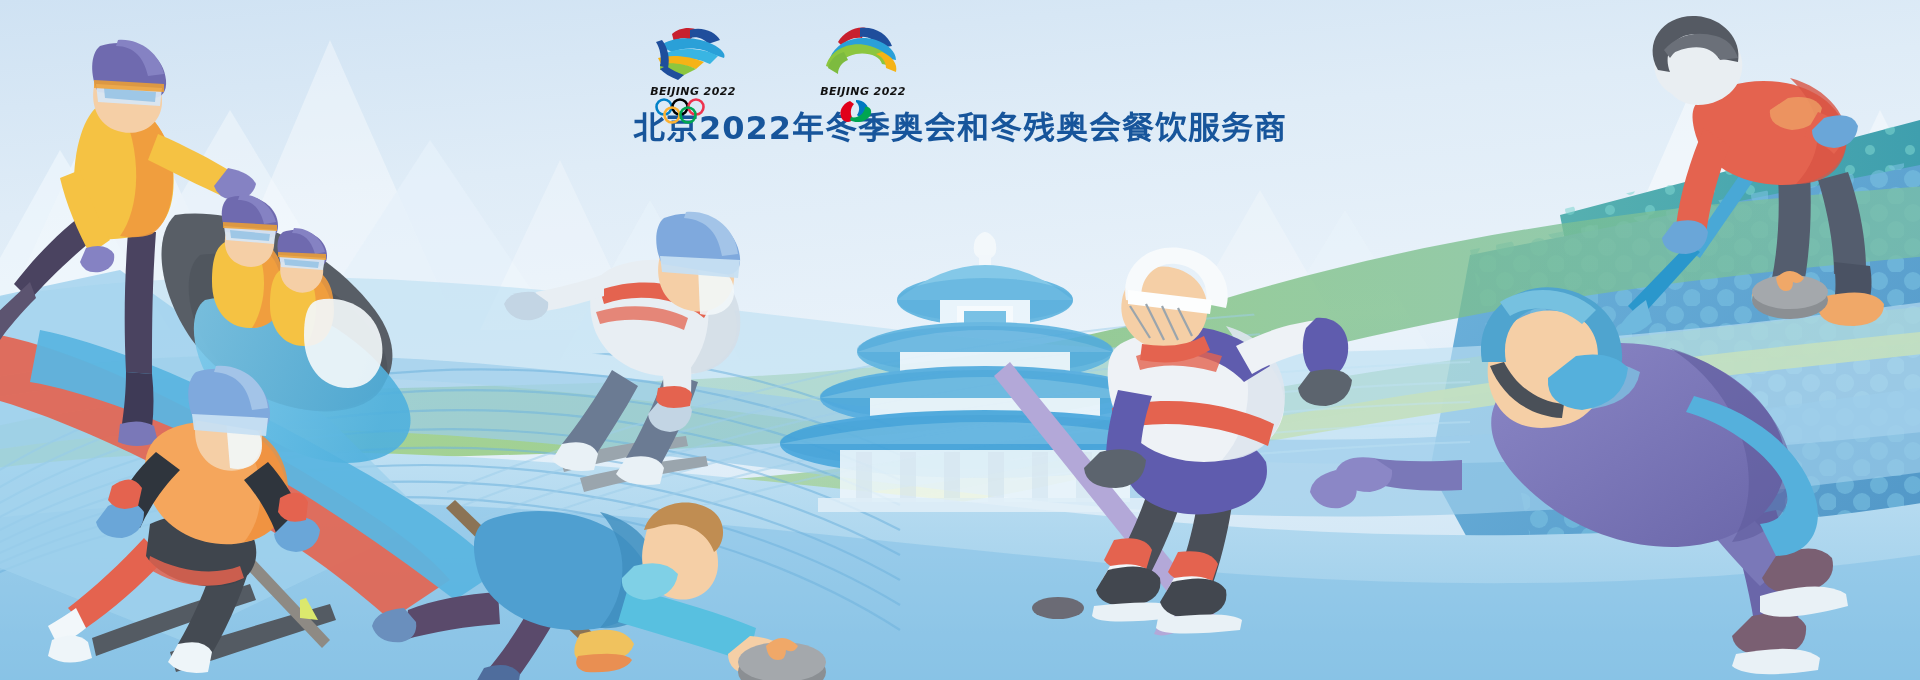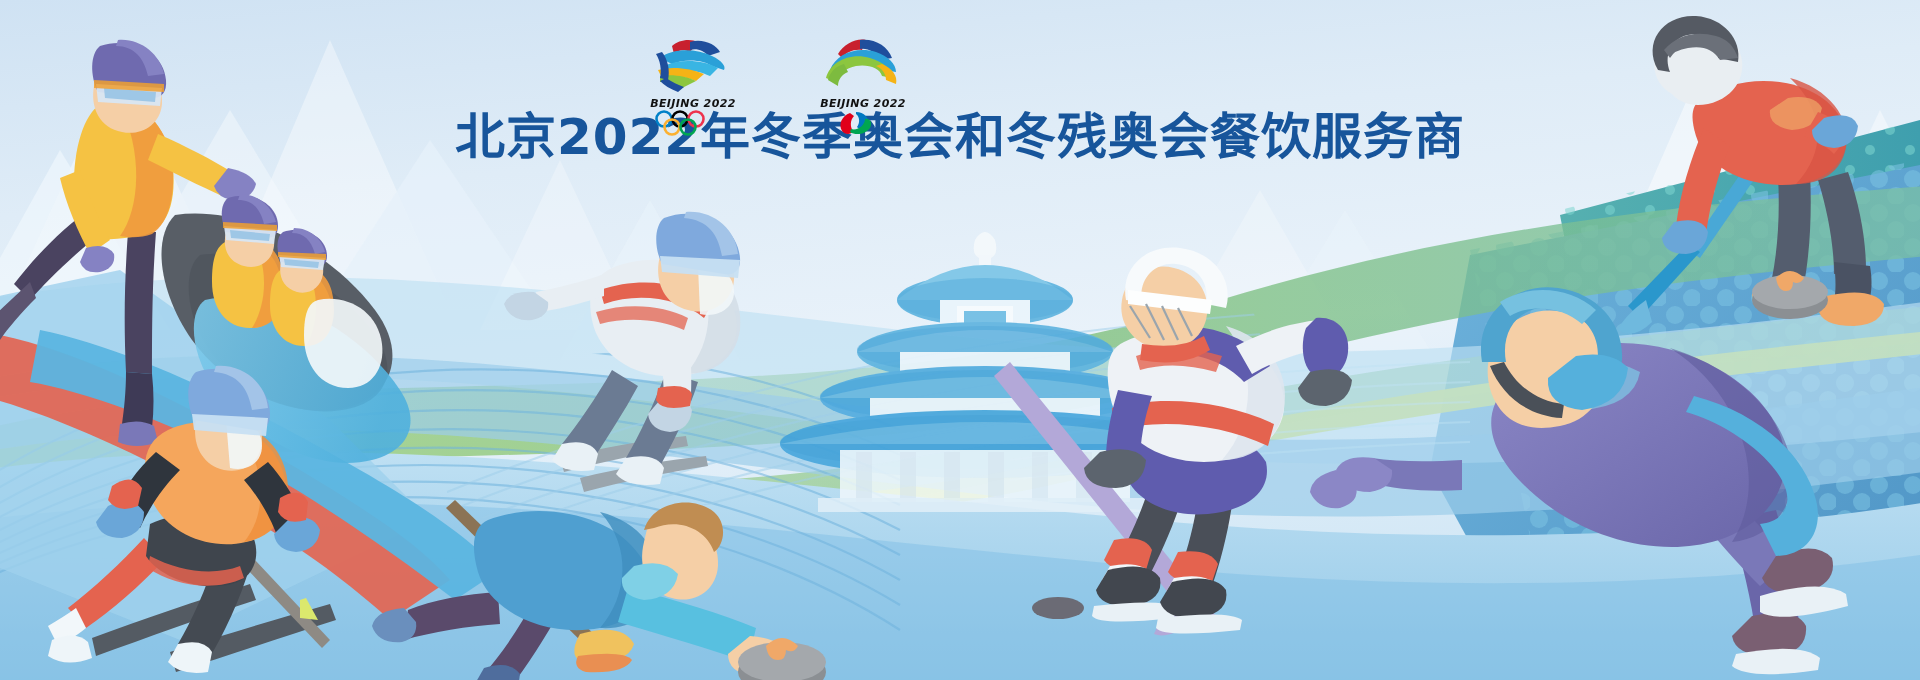--- a/index.html
+++ b/index.html
@@ -16,30 +16,30 @@
   svg.full{position:absolute;left:0;top:0;width:1920px;height:680px;display:block;}
 
   
   #title-block{
     position:absolute;left:0;top:112px;width:1920px;
     text-align:center;z-index:60;pointer-events:none;
   }
   #title-text{
     display:inline-block;
     font-family:"DejaVu Sans","Liberation Sans",sans-serif;
-    font-size:50px;line-height:1;
+    font-size:32px;line-height:1;
     font-weight:900;
     letter-spacing:1px;
     color:#17559b;
     white-space:nowrap;
   }
 
   
   #emblems{
-    position:absolute;left:0;top:36px;width:1556px;
+    position:absolute;left:0;top:24px;width:1556px;
     display:flex;justify-content:center;align-items:flex-start;
     gap:60px;z-index:61;
   }
   .emblem{width:110px;text-align:center;}
   .emblem-word{
     font-family:"DejaVu Sans","Liberation Sans",sans-serif;
     font-size:11px;font-weight:700;font-style:italic;
     letter-spacing:.4px;color:#111;margin-top:1px;
   }
 </style>

